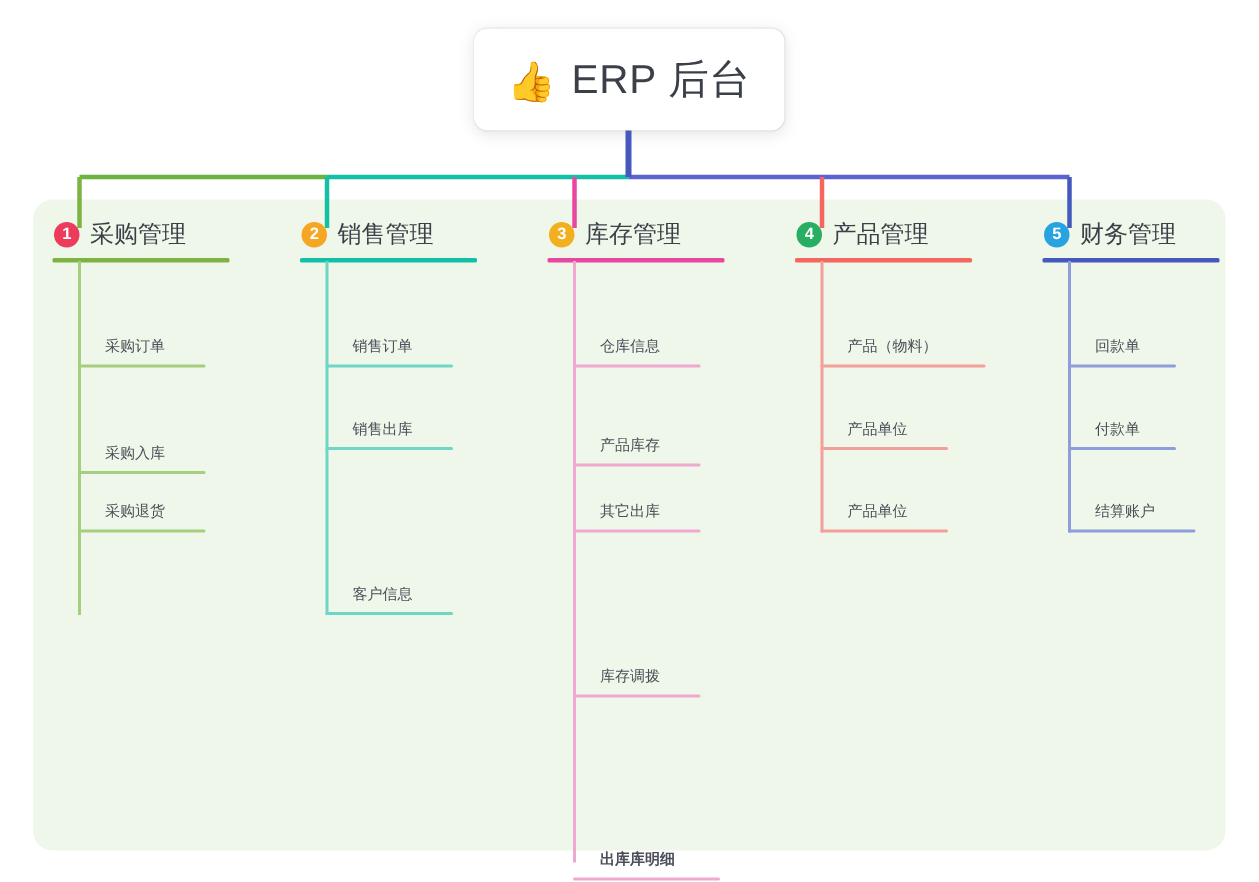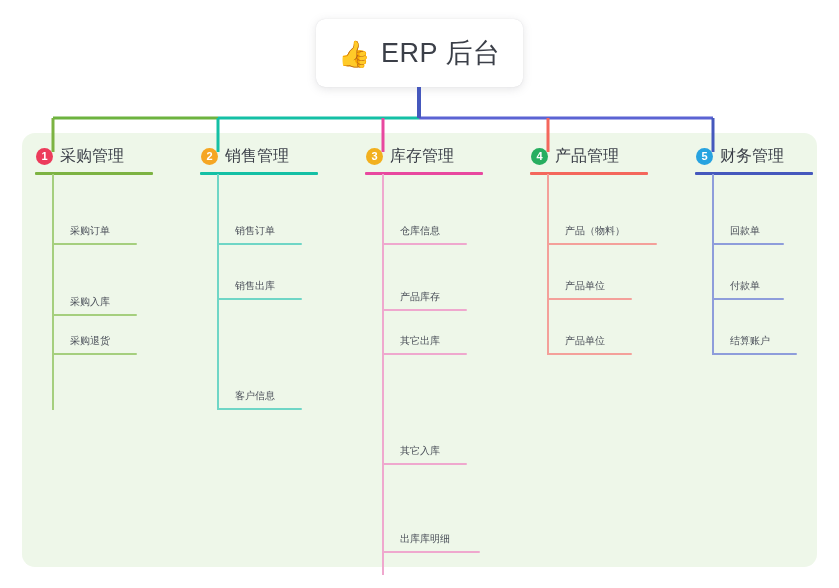--- a/index.html
+++ b/index.html
@@ -230,24 +230,24 @@
         </div>
         <div class="leaf" style="top: 138px; height: 40px; width: 89px;">
           <span class="leaf-label">产品库存</span>
           <div class="leaf-rule" style="width: 85px; background: rgb(239, 168, 206);"></div>
         </div>
         <div class="leaf" style="top: 182px; height: 40px; width: 89px;">
           <span class="leaf-label">其它出库</span>
           <div class="leaf-rule" style="width: 85px; background: rgb(239, 168, 206);"></div>
         </div>
         <div class="leaf" style="top: 292px; height: 40px; width: 89px;">
-          <span class="leaf-label">其它入库</span>
-          <div class="leaf-rule" style="width: 85px; background: rgb(239, 168, 206);"></div>
-        </div>
-        <div class="leaf" style="top: 380px; height: 40px; width: 102px;">
+          <span class="leaf-label">库存调拨</span>
+          <div class="leaf-rule" style="width: 85px; background: rgb(239, 168, 206);"></div>
+        </div>
+        <div class="leaf" style="top: 414px; height: 40px; width: 102px; font-weight: bold;">
           <span class="leaf-label">出库库明细</span>
           <div class="leaf-rule" style="width: 98px; background: rgb(239, 168, 206);"></div>
         </div>
       </div>
       <div class="column col-3">
         <div class="col-head">
           <span class="badge" style="background: rgb(39, 174, 96);">4</span>
           <span class="col-head-label">产品管理</span>
         </div>
         <div class="col-head-rule" style="width: 118px; background: rgb(244, 103, 92);"></div>

